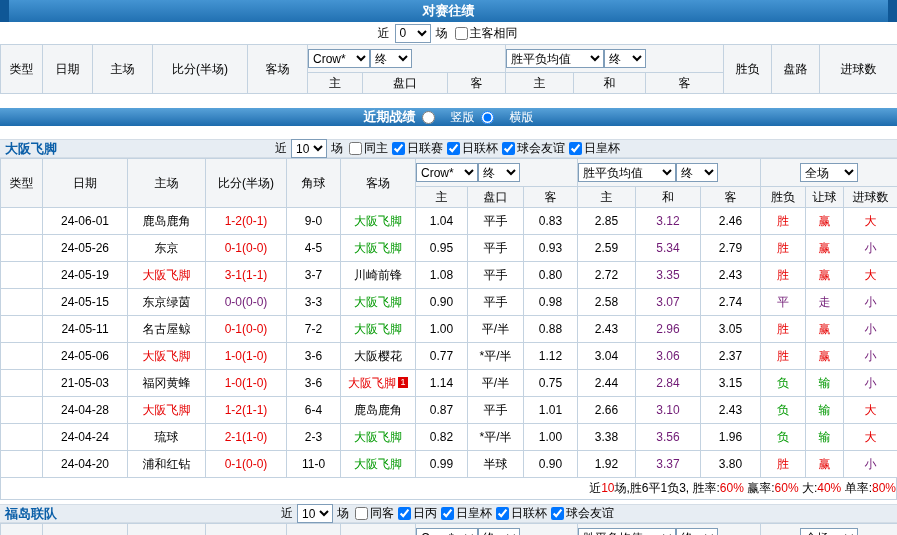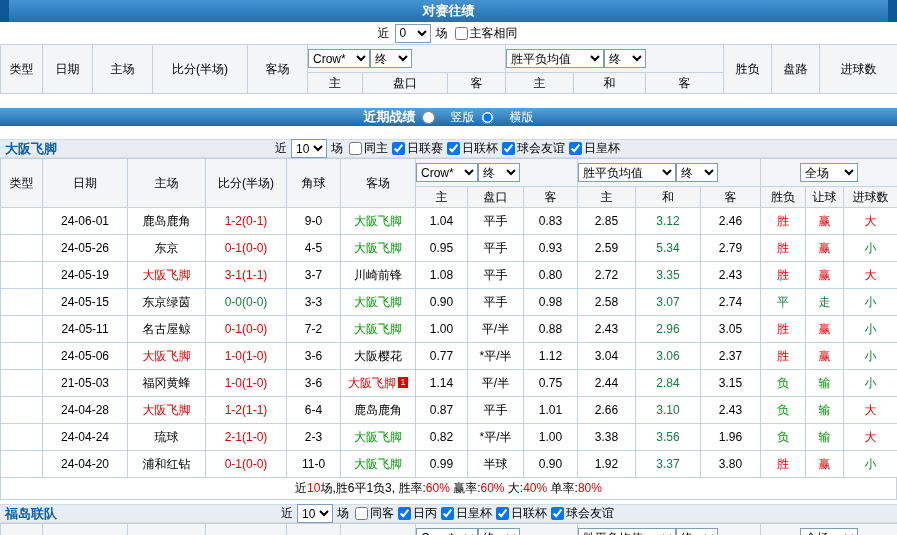--- a/index.html
+++ b/index.html
@@ -32,24 +32,24 @@
   .recentbar label{display:inline-flex;align-items:center;gap:16px;color:#fff;cursor:pointer}
   .gap13{height:13px}
   .gap4{height:4px}
   .teambar{height:19px;background:#e7edf3;border-top:1px solid #d4dde6;border-bottom:1px solid #d4dde6;
            position:relative;display:flex;align-items:center}
   .teamname{position:absolute;left:5px;color:#0b5fa8;font-weight:bold;font-size:13px;text-decoration:none;cursor:pointer}
   .teamfilter{margin:0 auto;display:flex;align-items:center;gap:4px}
   td.league{background:#56a656;color:#fff}
   .c-red{color:#e60000}
   .c-green{color:#009900}
-  .c-blue{color:#15803d}
+  .c-blue{color:#701a75}
   .redcard{display:inline-block;background:#dd0000;color:#fff;width:10px;height:11px;line-height:11px;
            font-size:9px;text-align:center;margin-left:2px;vertical-align:2px}
-  .summary{height:22px;line-height:21px;text-align:center;border:1px solid #c3d2e0;border-top:none;background:#fff}
+  .summary{height:22px;line-height:21px;text-align:right;border:1px solid #c3d2e0;border-top:none;background:#fff}
 </style>
 </head>
 <body>
 
 <div class="titlebar">
   <span>对赛往绩</span>
 </div>
 
 <div class="toprow">
   <span>近</span>

